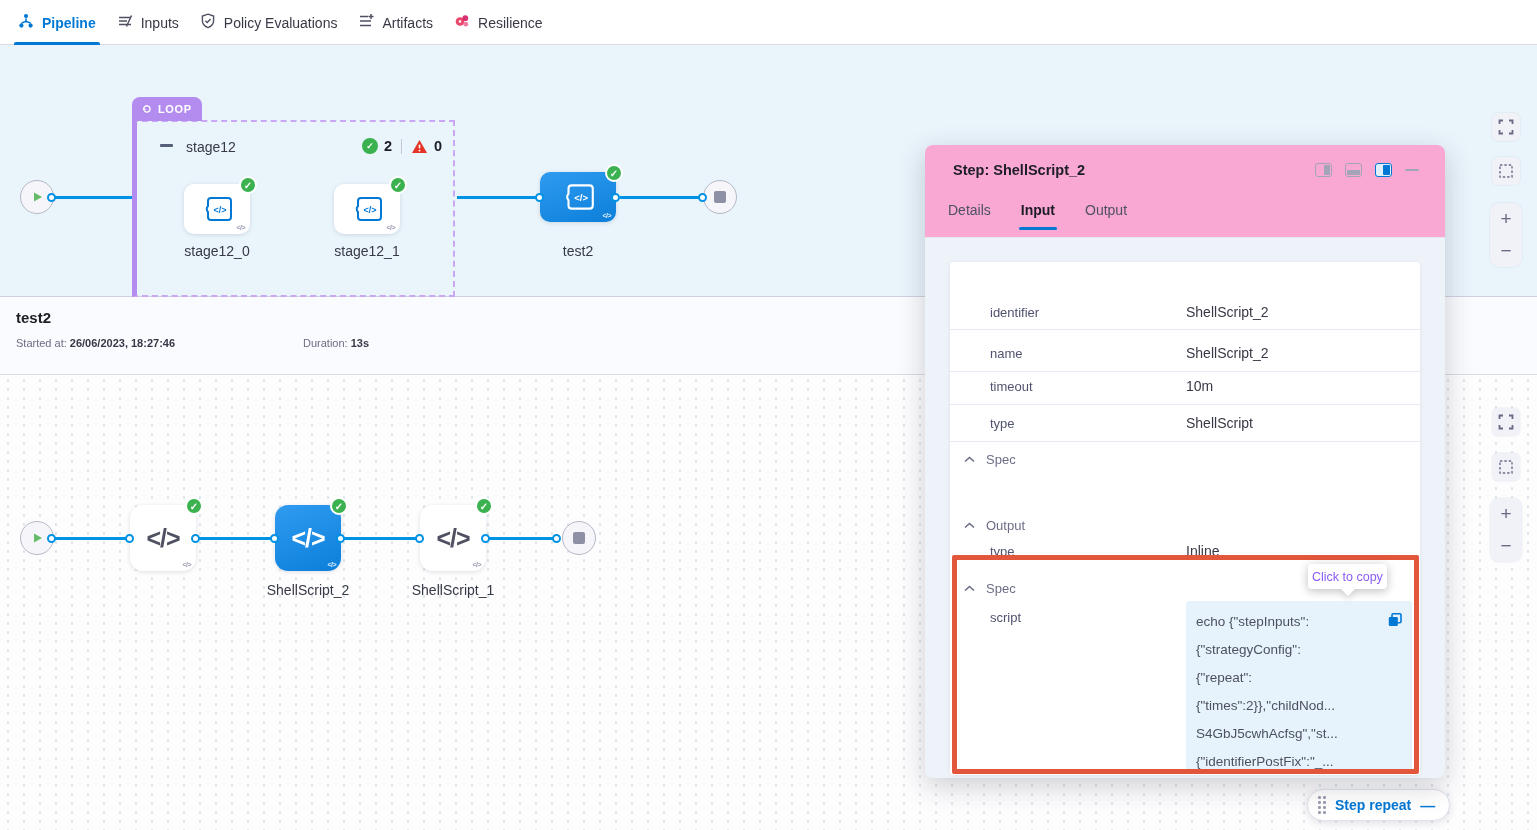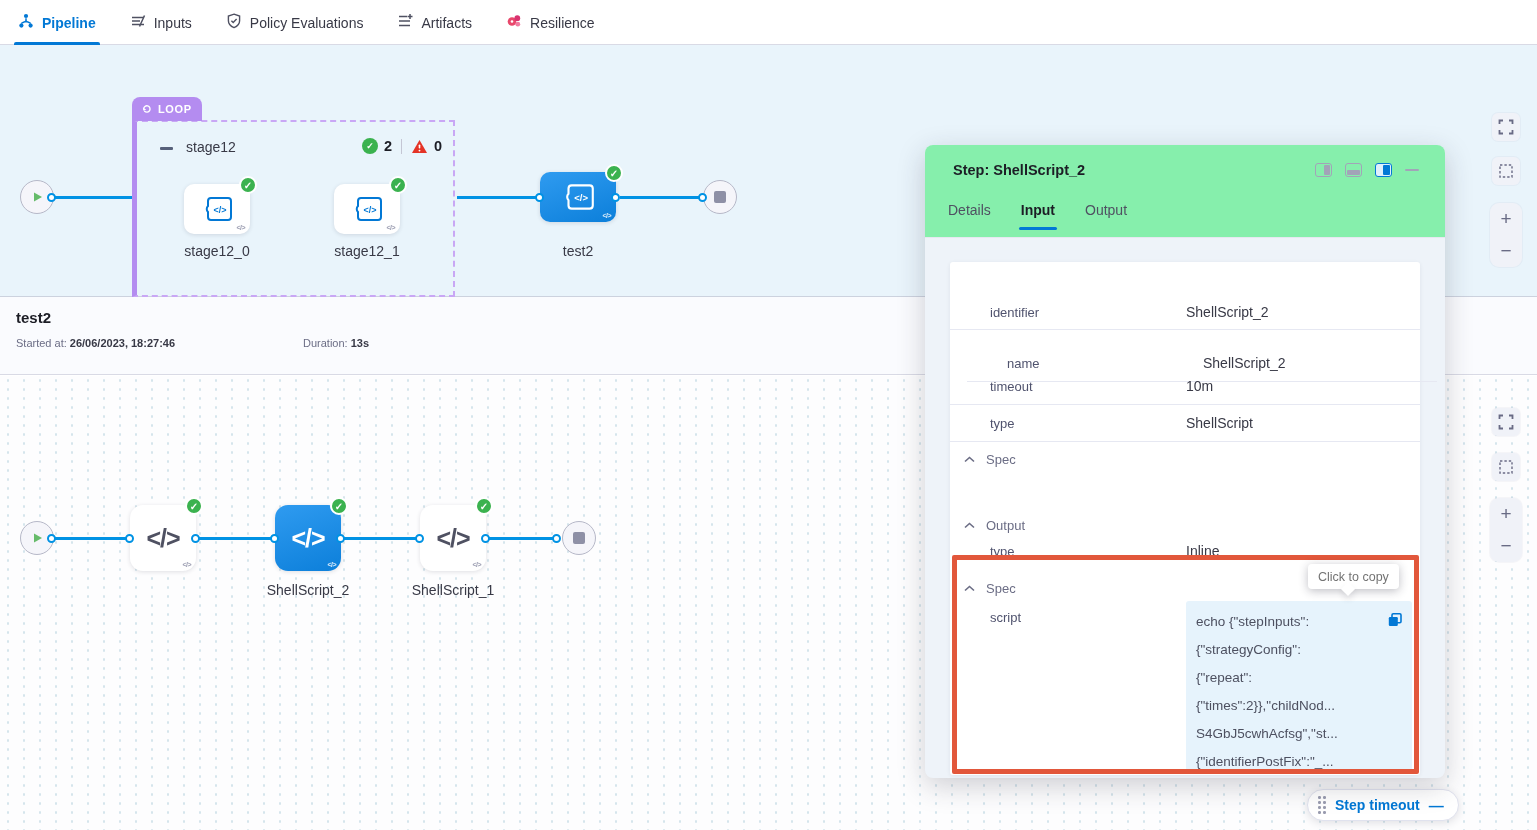--- a/index.html
+++ b/index.html
@@ -7,21 +7,21 @@
   .app { position:relative; width:1537px; height:830px; overflow:hidden; background:#fff; }
 
   
   .bg-topnav { position:absolute; left:0; top:0; width:1537px; height:45px; background:#fff; border-bottom:1px solid #d9dae5; z-index:1; }
   .bg-graphtop { position:absolute; left:0; top:45px; width:1537px; height:251px; background:#e9f4fb; }
   .bg-runinfo { position:absolute; left:0; top:296px; width:1537px; height:79px; background:#fafbfe; border-top:1px solid #ccd2de; border-bottom:1px solid #d9dae5; z-index:2; }
   .bg-graphbottom { position:absolute; left:0; top:376px; width:1537px; height:454px; background-color:#fdfdfe;
     background-image:radial-gradient(circle, #d5e5ec 1px, transparent 1.4px); background-size:16px 9px; }
 
   
-  .topnav { position:absolute; left:0; top:0; width:1537px; height:45px; display:flex; align-items:center; padding-left:18px; gap:34px; z-index:3; }
+  .topnav { position:absolute; left:0; top:0; width:1537px; height:45px; display:flex; align-items:center; padding-left:18px; gap:21px; z-index:3; }
   .nav-tab { display:flex; align-items:center; gap:8px; font-size:14px; color:#383946; font-weight:500; height:44px; cursor:pointer; position:relative; }
   .nav-tab.active { color:#0278d5; font-weight:700; }
   .nav-tab.active::after { content:''; position:absolute; left:-4px; right:-4px; bottom:0; height:3px; background:#0278d5; border-radius:2px 2px 0 0; }
   .console-view { position:absolute; right:18px; top:0; height:44px; display:flex; align-items:center; gap:9px; font-size:13.5px; color:#383946; }
   .toggle { width:34px; height:18px; border-radius:9px; background:#d4d8e1; position:relative; cursor:pointer; }
   .toggle .knob { position:absolute; left:2px; top:2px; width:14px; height:14px; border-radius:50%; background:#fff; box-shadow:0 1px 2px rgba(0,0,0,.25); }
 
   
   .edge { position:absolute; height:2.5px; background:#0092e4; z-index:3; }
   .conn-dot { position:absolute; width:9px; height:9px; border-radius:50%; background:#fff; border:2.2px solid #0092e4; z-index:5; }
@@ -32,21 +32,21 @@
   .check-badge { position:absolute; top:-8px; right:-7px; width:18px; height:18px; border-radius:50%; background:#3bb24f; border:2px solid #fff; color:#fff; font-size:10px; font-weight:700; display:flex; align-items:center; justify-content:center; z-index:6; }
   .corner-code { position:absolute; right:5px; bottom:3px; font-size:7px; font-weight:700; color:#9a9cb0; letter-spacing:-.5px; }
   .step-chip.blue .corner-code { color:rgba(255,255,255,.85); }
   .node-label { position:absolute; width:130px; text-align:center; font-size:14px; color:#383946; line-height:20px; word-break:break-word; overflow-wrap:anywhere; z-index:4; }
   .code-glyph { font-size:25px; font-weight:700; color:#4f5162; letter-spacing:-1px; }
   .step-chip.blue .code-glyph { color:#fff; }
 
   
   .loop-box { position:absolute; left:132px; top:120px; width:323px; height:177px; border:2px dashed #c9a7f5; border-left:5px solid #b48cf0; z-index:3; }
   .loop-tag { position:absolute; left:132px; top:97px; height:24px; padding:0 10px 0 8px; background:#b48cf0; border-radius:8px 8px 0 0; display:flex; align-items:center; gap:5px; color:#fff; font-size:11px; font-weight:700; letter-spacing:.6px; z-index:3; }
-  .stage-header { position:absolute; left:160px; top:139px; display:flex; align-items:flex-end; gap:13px; z-index:4; }
+  .stage-header { position:absolute; left:160px; top:139px; display:flex; align-items:flex-start; gap:13px; z-index:4; }
   .collapse-minus { width:13px; height:13px; display:flex; align-items:center; cursor:pointer; }
   .collapse-minus i { display:block; width:13px; height:2.2px; background:#56607a; border-radius:1px; }
   .stage-name { font-size:14px; color:#383946; }
   .stage-counts { position:absolute; left:362px; top:138px; display:flex; align-items:center; gap:6px; z-index:4; }
   .mini-check { width:16px; height:16px; border-radius:50%; background:#3bb24f; color:#fff; font-size:9px; font-weight:700; display:flex; align-items:center; justify-content:center; }
   .count-num { font-size:14.5px; font-weight:700; color:#1c1d25; }
   .count-div { width:1px; height:15px; background:#c4c6d4; margin:0 3px; }
 
   
   .gbtn { position:absolute; width:28px; height:28px; border-radius:6px; background:#f0f2f8; display:flex; align-items:center; justify-content:center; cursor:pointer; z-index:4; box-shadow:0 0 0 1px rgba(120,122,150,.06); }
@@ -60,21 +60,21 @@
 
   
   .step-details-pill { position:absolute; left:1307px; top:789px; height:32px; padding:0 14px 0 10px; background:#fff; border:1px solid #e0e2ee; border-radius:16px; box-shadow:0 2px 8px rgba(40,41,61,.14); display:flex; align-items:center; gap:9px; z-index:6; cursor:pointer; }
   .drag-dots { display:grid; grid-template-columns:repeat(2,3px); grid-auto-rows:3px; gap:2px; }
   .drag-dots i { width:2.5px; height:2.5px; border-radius:50%; background:#9a9cb0; }
   .step-details-pill .lbl { font-size:14px; font-weight:700; color:#0278d5; }
   .step-details-pill .dash { font-size:15px; font-weight:700; color:#0278d5; }
 
   
   .panel { position:absolute; left:925px; top:145px; width:520px; height:633px; background:#eef3f9; border-radius:8px; box-shadow:0 8px 28px rgba(40,41,61,.22); z-index:10; }
-  .panel-header { position:absolute; left:0; top:0; width:100%; height:93px; background:#86efac; border-radius:8px 8px 0 0; border-bottom:1px solid #e6e8f0; }
+  .panel-header { position:absolute; left:0; top:0; width:100%; height:93px; background:#f9a8d4; border-radius:8px 8px 0 0; border-bottom:1px solid #e6e8f0; }
   .panel-title { position:absolute; left:28px; top:17px; font-size:14.5px; font-weight:700; color:#1c1d25; }
   .win-icons { position:absolute; right:26px; top:18px; display:flex; align-items:center; gap:13px; }
   .win-icon { width:17px; height:14px; border:1.6px solid #a2a4b8; border-radius:3px; position:relative; cursor:pointer; }
   .win-icon.split-right::after { content:''; position:absolute; right:1px; top:1px; bottom:1px; width:6px; background:#a2a4b8; border-radius:1px; }
   .win-icon.split-bottom::after { content:''; position:absolute; left:1px; right:1px; bottom:1px; height:5px; background:#a2a4b8; border-radius:1px; }
   .win-icon.active { border-color:#0278d5; background:#dff0fc; }
   .win-icon.active::after { content:''; position:absolute; right:1px; top:1px; bottom:1px; width:7px; background:#0278d5; border-radius:1px; }
   .win-minimize { width:14px; height:2.5px; background:#a2a4b8; border-radius:1px; cursor:pointer; }
   .panel-tabs { position:absolute; left:23px; top:57px; display:flex; gap:30px; }
   .panel-tab { font-size:14px; color:#4f5162; padding-bottom:12px; cursor:pointer; position:relative; }
@@ -90,21 +90,21 @@
   .sect { position:absolute; left:0; width:100%; display:flex; align-items:center; gap:11px; padding-left:14px; font-size:13px; color:#6b6d85; }
   .chev { display:flex; }
 
   .script-label { position:absolute; left:40px; font-size:13px; color:#50536e; }
   .script-block { position:absolute; left:236px; top:339px; width:226px; height:170px; background:#e6f3fc; border-radius:3px; padding:7px 10px; font-size:13.5px; color:#4d5060; line-height:28px; cursor:pointer; }
   .script-line { white-space:nowrap; overflow:hidden; }
   .copy-btn { position:absolute; right:9px; top:9px; cursor:pointer; z-index:3; }
 
   .highlight-box { position:absolute; left:27px; top:410px; width:467px; height:219px; border:5px solid #e2573b; border-radius:2px; z-index:5; pointer-events:none; }
 
-  .tooltip { position:absolute; left:383px; top:419px; height:25px; padding:0 10px; background:#fff; border-radius:4px; box-shadow:0 2px 10px rgba(40,41,61,.3); display:flex; align-items:center; font-size:12.5px; color:#737373; z-index:8; }
+  .tooltip { position:absolute; left:383px; top:419px; height:25px; padding:0 4px; background:#fff; border-radius:4px; box-shadow:0 2px 10px rgba(40,41,61,.3); display:flex; align-items:center; font-size:12.5px; color:#8b5cf6; z-index:8; }
   .tooltip::after { content:''; position:absolute; left:35px; bottom:-5px; width:10px; height:10px; background:#fff; transform:rotate(45deg); box-shadow:3px 3px 6px rgba(40,41,61,.12); }
 </style>
 </head>
 <body>
 
 <div class="app">
 
   <div class="bg-topnav"></div>
   <div class="bg-graphtop"></div>
   <div class="bg-runinfo"></div>
@@ -329,21 +329,21 @@
     <span class="drag-dots">
         <i></i>
         <i></i>
         <i></i>
         <i></i>
         <i></i>
         <i></i>
         <i></i>
         <i></i>
       </span>
-    <span class="lbl">Step timeout</span>
+    <span class="lbl">Step repeat</span>
     <span class="dash">—</span>
   </div>
 
   <aside class="panel">
     <div class="panel-header">
       <div class="panel-title">Step: ShellScript_2</div>
       <div class="win-icons">
         <div class="win-icon split-right"></div>
         <div class="win-icon split-bottom"></div>
         <div class="win-icon active"></div>
@@ -355,21 +355,21 @@
         <div class="panel-tab">Output</div>
       </div>
     </div>
 
     <div class="panel-card">
 
       <div class="row" style="top:33px; height:35px;">
         <span class="rname">identifier</span>
         <span class="rval">ShellScript_2</span>
       </div>
-      <div class="row" style="top:82px; height:38px;margin-left:17px;">
+      <div class="row" style="top:72px; height:38px;">
         <span class="rname">name</span>
         <span class="rval">ShellScript_2</span>
       </div>
       <div class="row" style="top:106px; height:37px;">
         <span class="rname">timeout</span>
         <span class="rval">10m</span>
       </div>
       <div class="row" style="top:143px; height:37px;">
         <span class="rname">type</span>
         <span class="rval">ShellScript</span>

